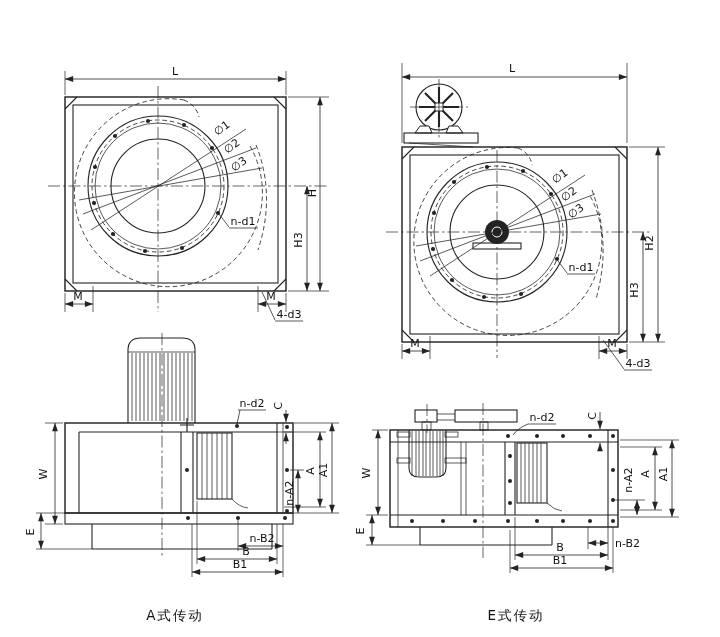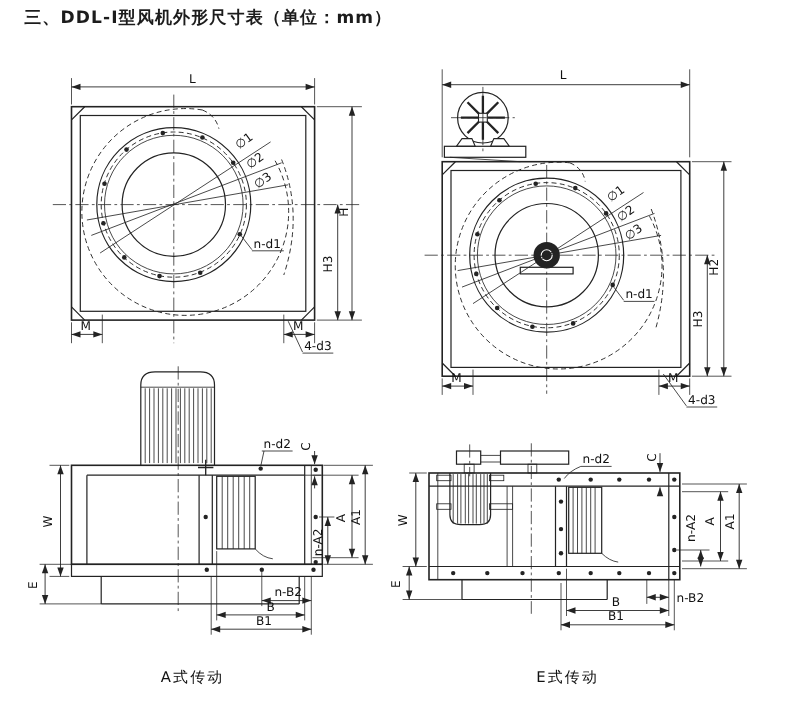--- a/index.html
+++ b/index.html
@@ -18,21 +18,20 @@
   .cl{stroke:#232323;stroke-width:.7;fill:none;stroke-dasharray:12 3 2.5 3;}
   .dash{stroke:#232323;stroke-width:.85;fill:none;stroke-dasharray:4.5 3;}
   .dot{fill:#232323;stroke:none;}
   .t{font:11px "DejaVu Sans",sans-serif;fill:#111;}
   .cap{font:13.5px "DejaVu Sans",sans-serif;fill:#111;letter-spacing:2px;}
 </style>
 </head>
 <body>
 
 <div id="page">
-  <div id="title">三、DDL-I型风机外形尺寸表（单位：mm）</div>
 
   <svg width="720" height="637" viewBox="0 0 720 637">
     <defs>
       <marker id="arw" viewBox="0 0 10 8" refX="9.3" refY="4" markerWidth="9.5" markerHeight="7.5" markerUnits="userSpaceOnUse" orient="auto-start-reverse">
         <path d="M0.6,0.9 L9.4,4 L0.6,7.1 Z" fill="#232323"></path>
       </marker>
     </defs>
 
     <g>
       <g>

